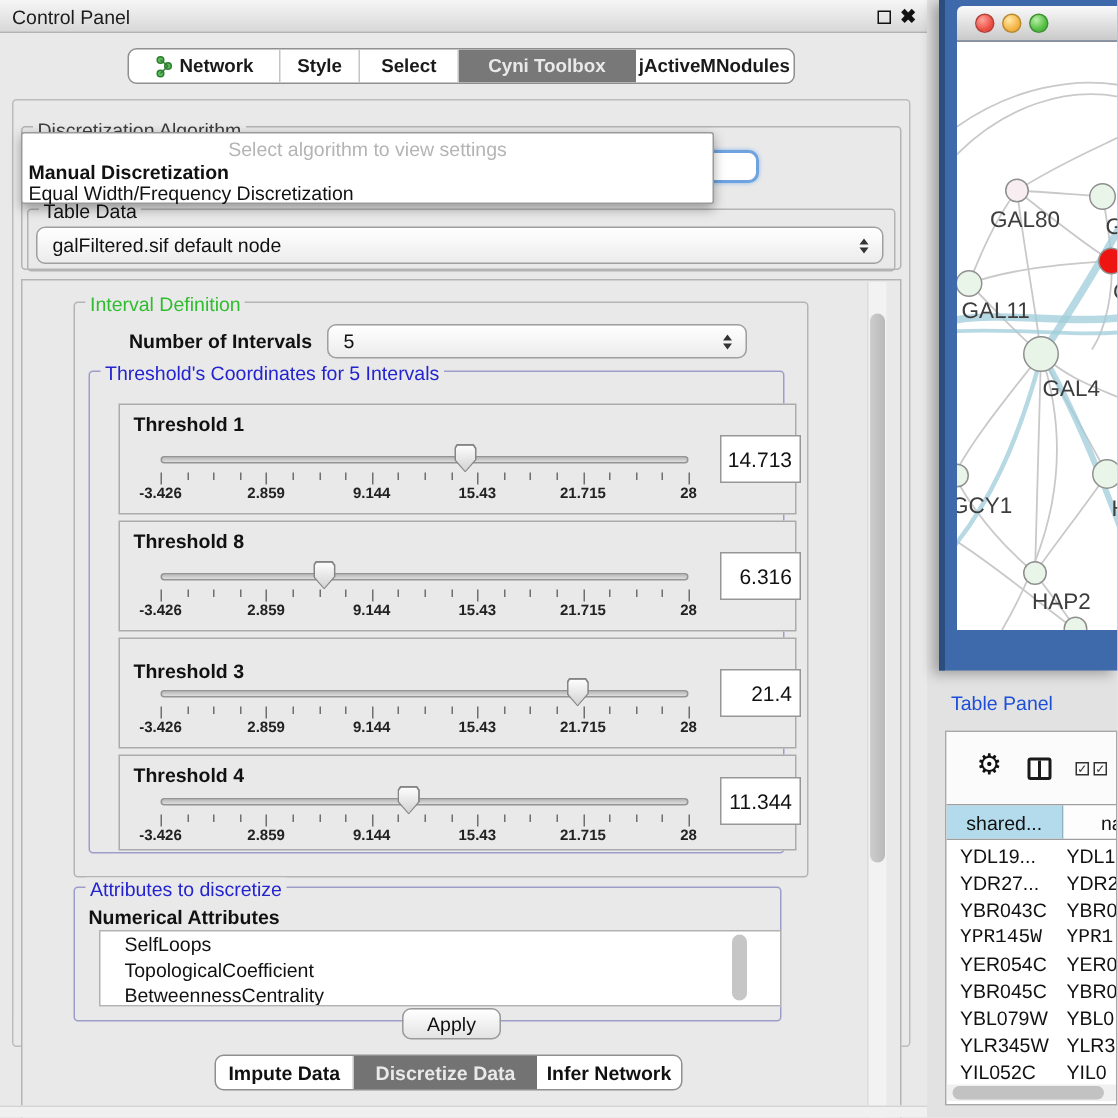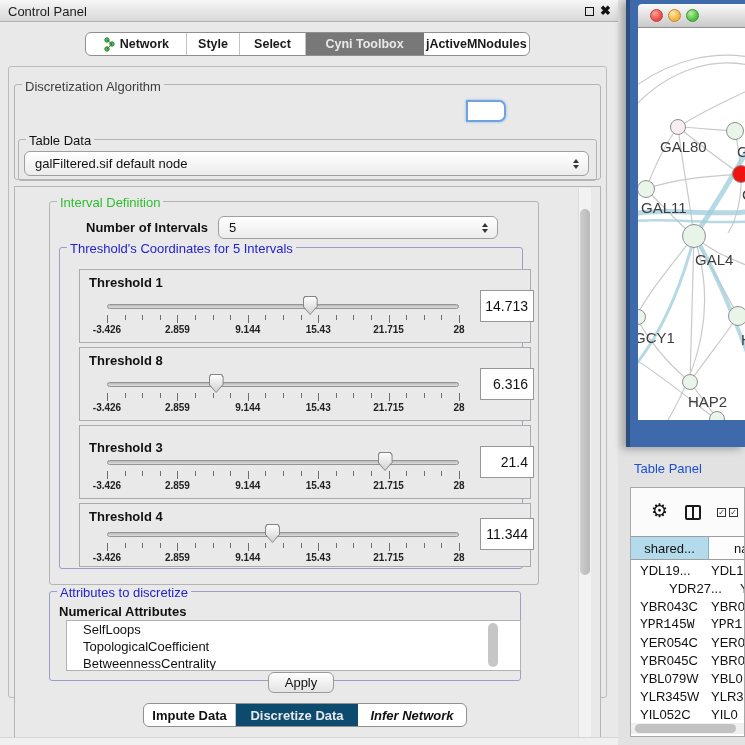--- a/index.html
+++ b/index.html
@@ -77,21 +77,21 @@
   .attr-item { font-size:13px; color:#111; padding-left:16px; line-height:17px; white-space:nowrap; }
   .attr-thumb { position:absolute; right:22px; top:2px; width:10px; height:44px; border-radius:5px; background:#c6c6c6; }
 
   .apply-btn { left:268px; top:672px; width:66px; height:21px; border:1px solid #9a9a9a; border-radius:6px;
     background:linear-gradient(#ffffff,#e3e3e3); font-size:13px; color:#111; display:flex; align-items:center; justify-content:center; }
 
   .bottombar { left:143px; top:703px; height:24px; display:flex; border:1px solid #8f8f8f; border-radius:6px;
     background:#fff; overflow:hidden; font-size:13px; font-weight:bold; color:#111; }
   .bottombar .tab { display:flex; align-items:center; justify-content:center; border-right:1px solid #c4c4c4; white-space:nowrap; }
   .bottombar .tab:last-child { border-right:none; }
-  .bottombar .tab.sel { background:#0c4a6e; color:#e9e9e9; border-right:none; }
+  .bottombar .tab.sel { background:#737373; color:#e9e9e9; border-right:none; }
   .bottom-strip { left:0; top:737px; width:618px; height:8px; background:#f0f0f0; border-top:1px solid #d5d5d5; }
 
   
   .netwin { left:626px; top:0; width:119px; height:447px; background:#3e6aab;
     border-left:4px solid #2b4e7f; box-shadow:-4px 2px 8px rgba(0,0,0,.3); }
   .net-titlebar { position:absolute; left:8px; top:4px; right:0; height:24px;
     background:linear-gradient(#fafafa,#c9c9c9); border-bottom:1px solid #8f8f8f; border-radius:4px 0 0 0; }
   .light { position:absolute; top:5px; width:13px; height:13px; border-radius:50%; }
   .light.red { background:radial-gradient(circle at 35% 30%, #ffa49d, #ec4b40 65%); border:1px solid #b5423a; }
   .light.yellow { background:radial-gradient(circle at 35% 30%, #ffe9a8, #f4b13f 65%); border:1px solid #ba8a2e; }
@@ -157,20 +157,27 @@
       </div>
     </div>
 
   <div class="abs outer-frame"></div>
 
   <div class="abs tframe" style="left:14px; top:84px; width:587px; height:96px;"></div>
   <span class="tlabel" style="left:22px; top:79px; color:#3d3d3d;">Discretization Algorithm</span>
 
   <div class="abs combo-fragment"></div>
 
+  <div class="abs popup">
+    <div class="popup-hint">Select algorithm to view settings</div>
+    <div id="popup-options">
+        <div class="popup-opt hl" style="top: 18px;">Manual Discretization</div>
+        <div class="popup-opt" style="top: 32px;">Equal Width/Frequency Discretization</div>
+      </div>
+  </div>
 
   <div class="abs tframe" style="left:18px; top:139px; width:579px; height:42px;"></div>
   <span class="tlabel" style="left:26px; top:133px; color:#111;">Table Data</span>
   <div class="abs combo" style="left:24px; top:151px; width:565px; height:25px;">
     <span>galFiltered.sif default node</span>
     <span class="spacer"></span>
     <span class="arrows">
         <span class="arr-up"></span>
         <span class="arr-dn"></span>
       </span>
@@ -350,21 +357,21 @@
     <div class="vtrack">
       <div class="vthumb" style="top:21px; height:366px;"></div>
     </div>
   </div>
 
   <div class="abs apply-btn">Apply</div>
 
   <div class="abs bottombar" id="bottom-tabs">
       <div class="tab" style="width: 92px;">Impute Data</div>
       <div class="tab sel" style="width: 122px;">Discretize Data</div>
-      <div class="tab" style="width: 108px; font-style: italic;">Infer Network</div>
+      <div class="tab" style="width: 96px;">Infer Network</div>
     </div>
   <div class="abs bottom-strip"></div>
 </div>
 
 <div class="abs netwin">
   <div class="net-titlebar">
     <span class="light red" style="left:12px;"></span>
     <span class="light yellow" style="left:30px;"></span>
     <span class="light green" style="left:48px;"></span>
   </div>
@@ -413,21 +420,21 @@
   </div>
   <div class="tp-header">
     <div class="tp-h1">shared...</div>
     <div class="tp-h2">na</div>
   </div>
   <div id="tp-rows">
       <div class="tp-row" style="top: 75px;">
         <span class="tp-c1">YDL19...</span>
         <span class="tp-c2">YDL1</span>
       </div>
-      <div class="tp-row" style="top: 93px; margin-left: 29px;">
+      <div class="tp-row" style="top: 93px;">
         <span class="tp-c1">YDR27...</span>
         <span class="tp-c2">YDR2</span>
       </div>
       <div class="tp-row" style="top: 111px;">
         <span class="tp-c1">YBR043C</span>
         <span class="tp-c2">YBR0</span>
       </div>
       <div class="tp-row" style="top: 129px; font-family: Liberation Mono, monospace;">
         <span class="tp-c1">YPR145W</span>
         <span class="tp-c2">YPR1</span>

